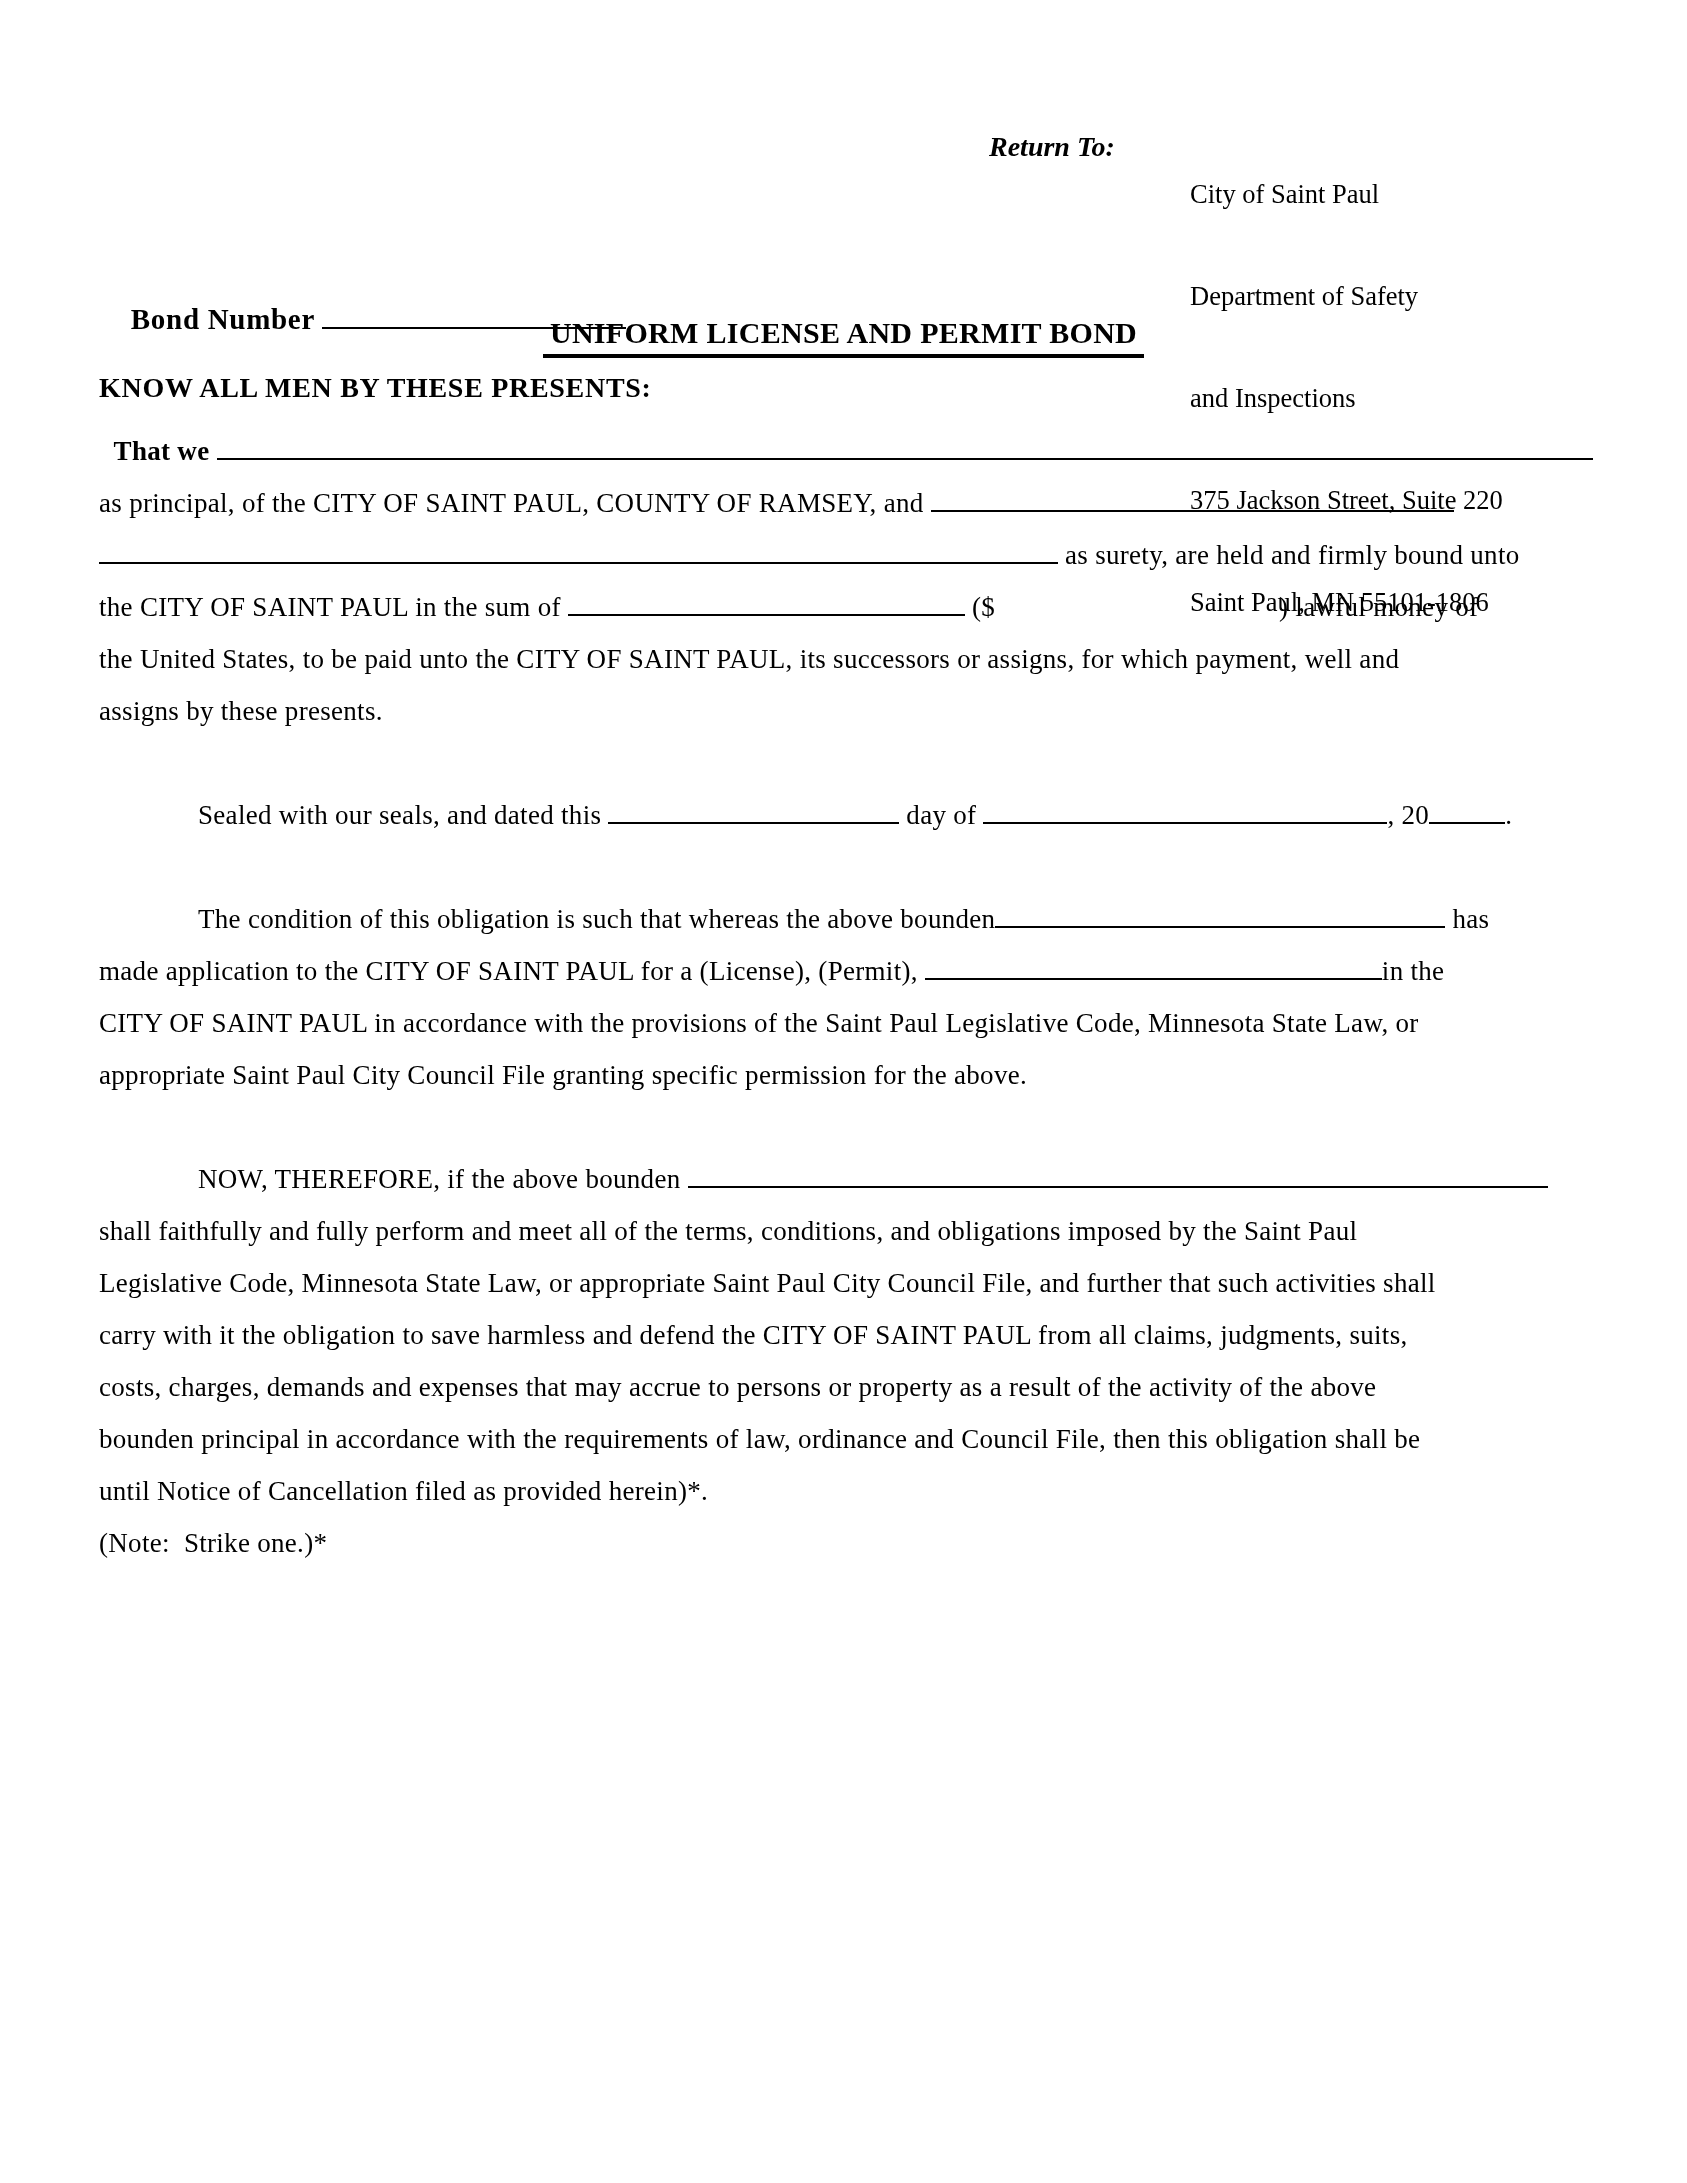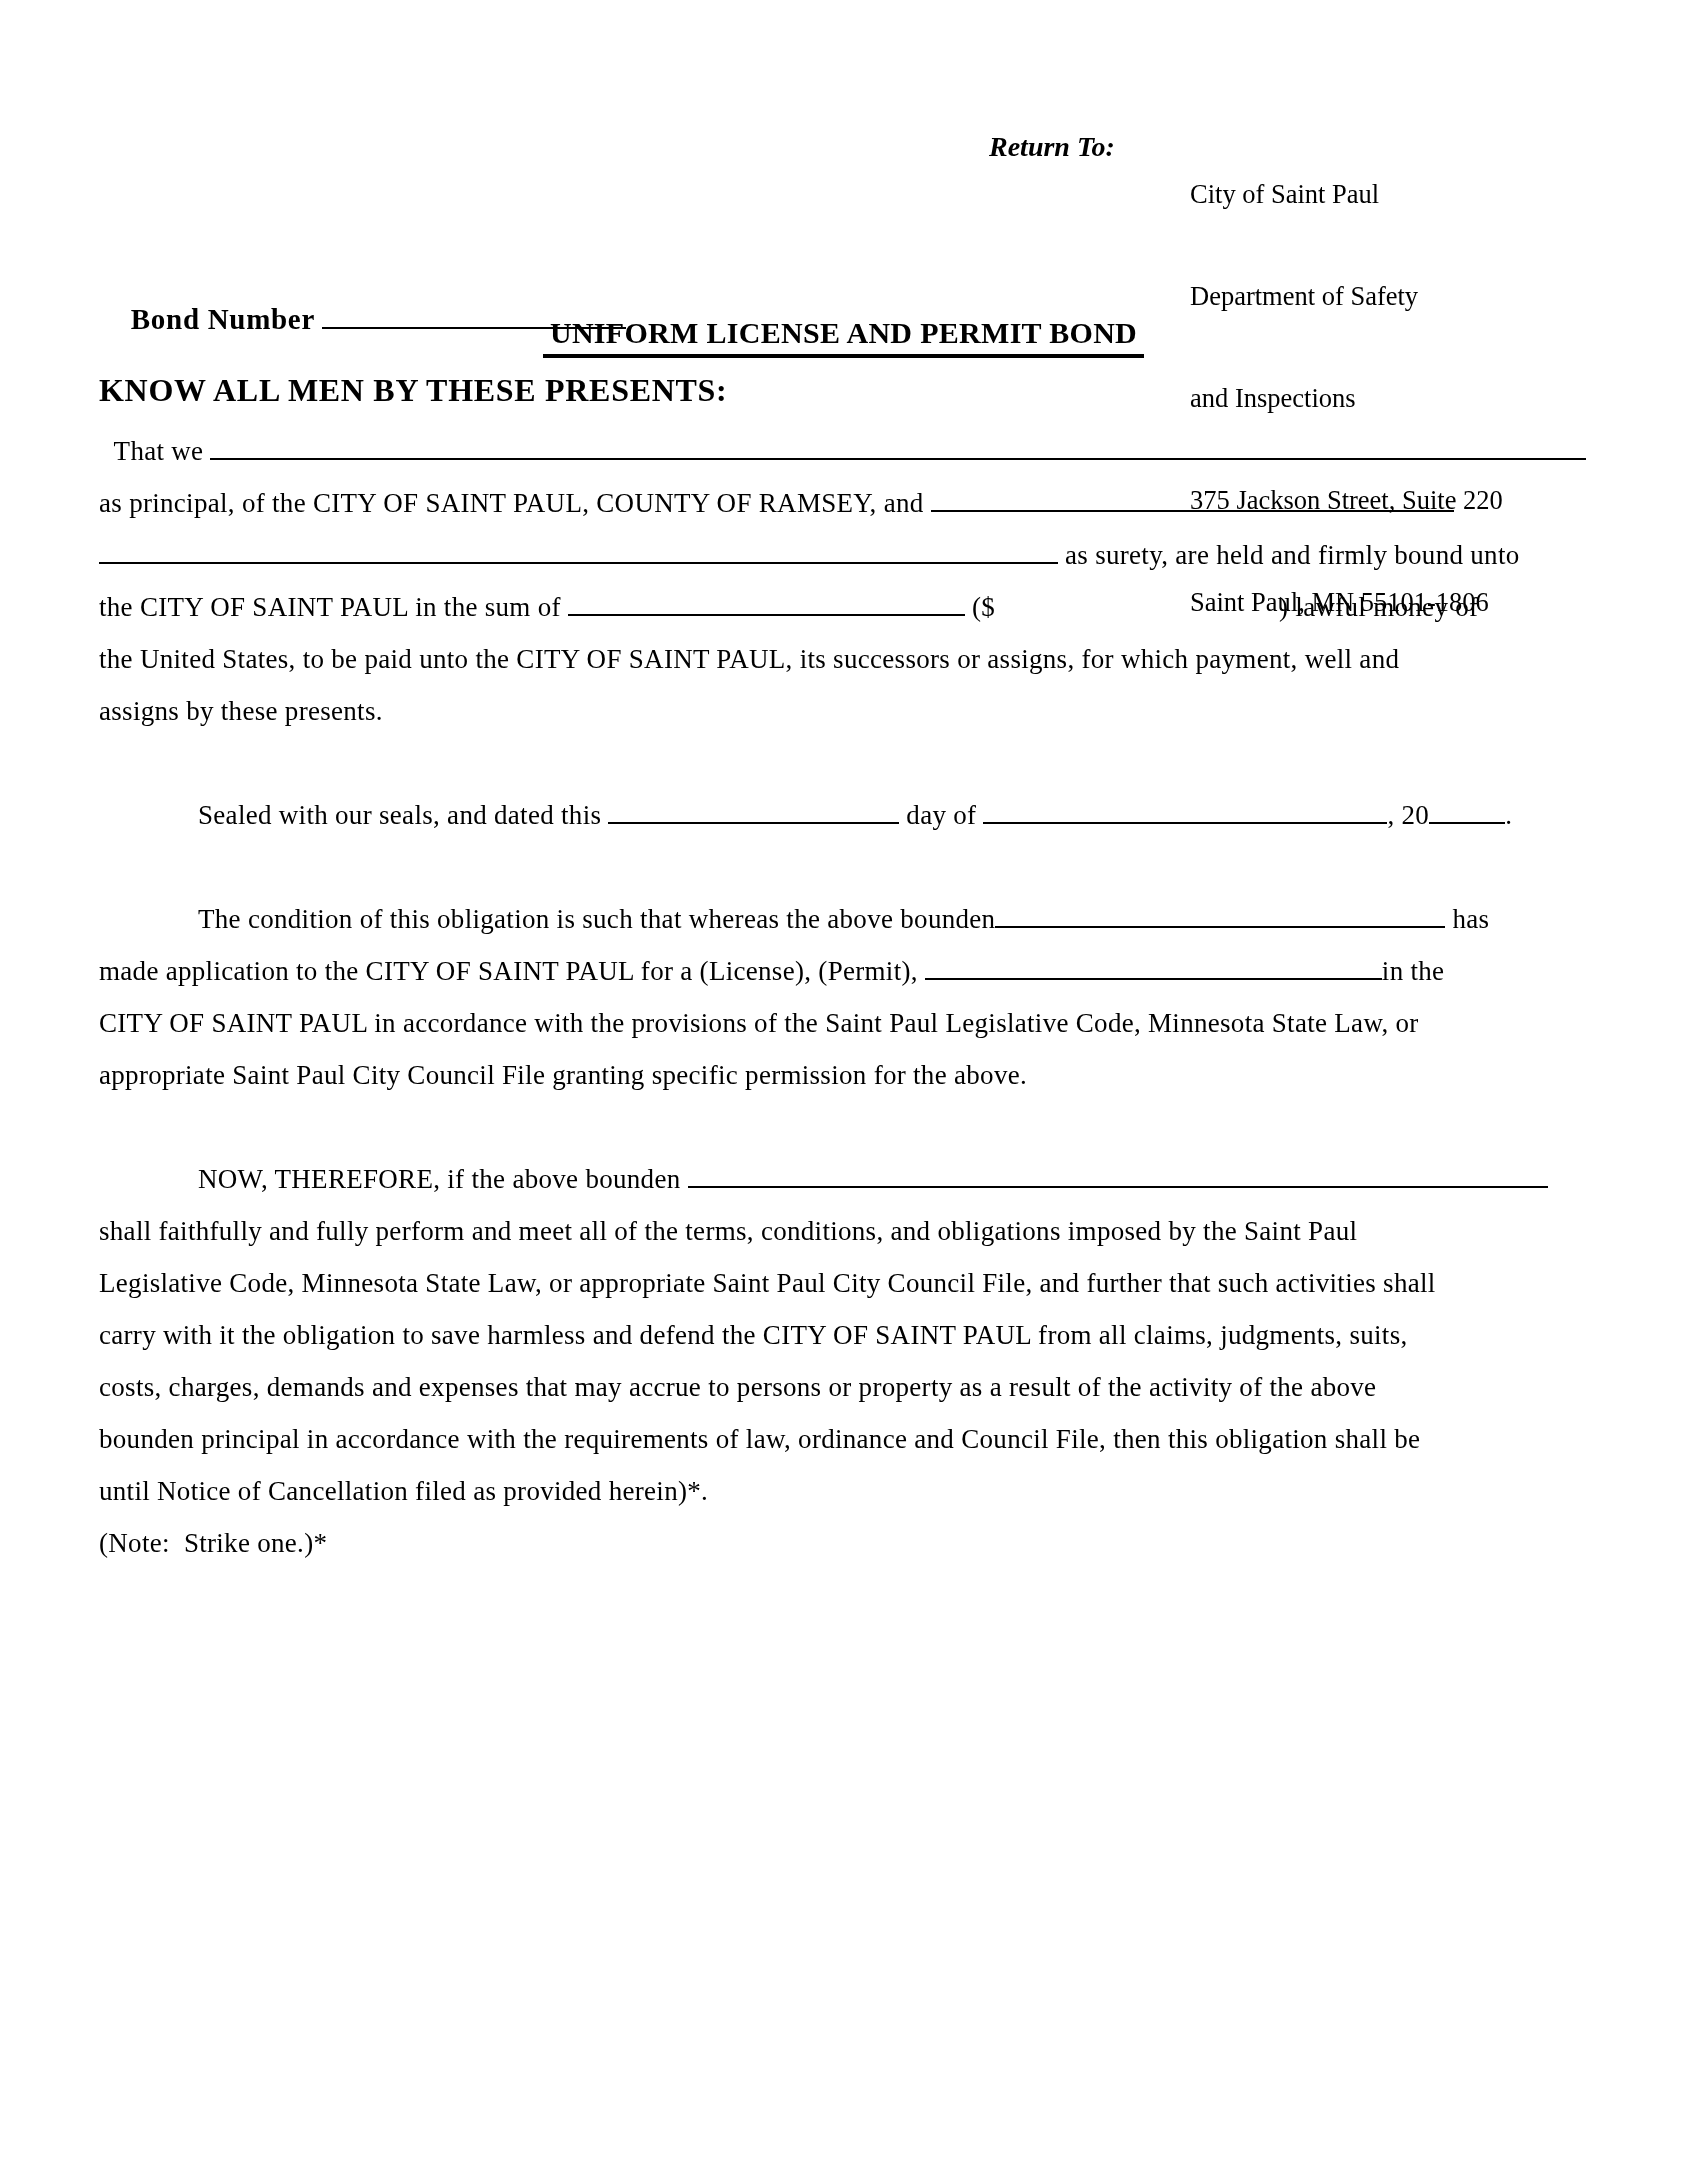--- a/index.html
+++ b/index.html
@@ -34,31 +34,31 @@
   }
   .title {
     display:inline-block;
     font-size:30px; font-weight:bold; letter-spacing:0.3px;
     border-bottom:4px solid #000;
     padding:0 6.6px 4px 6.6px;
     white-space:pre;
   }
   .salutation {
     position:absolute; left:99px; top:372px;
-    font-size:32px; font-weight:bold; letter-spacing:0.7px; white-space:pre;
+    font-size:28px; font-weight:bold; letter-spacing:0.7px; white-space:pre;
   }
   
   .body {
     position:absolute; left:99px; top:425px; width:1502px;
     font-size:27px; letter-spacing:0.3px;
   }
   .ln { white-space:pre; line-height:52px; height:52px; }
   .gap { height:52px; }
   .ind150 { padding-left:99px; }
-  .ind22 { padding-left:14.6px; }
+  .ind22 { padding-left:14.6px;font-weight:bold; }
   .bl { display:inline-block; border-bottom:2px solid #000; }
   .sp { display:inline-block; }
 </style>
 </head>
 <body>
 
 <div class="page">
 
   <div class="return-label">Return To:</div>
   <div class="address">

